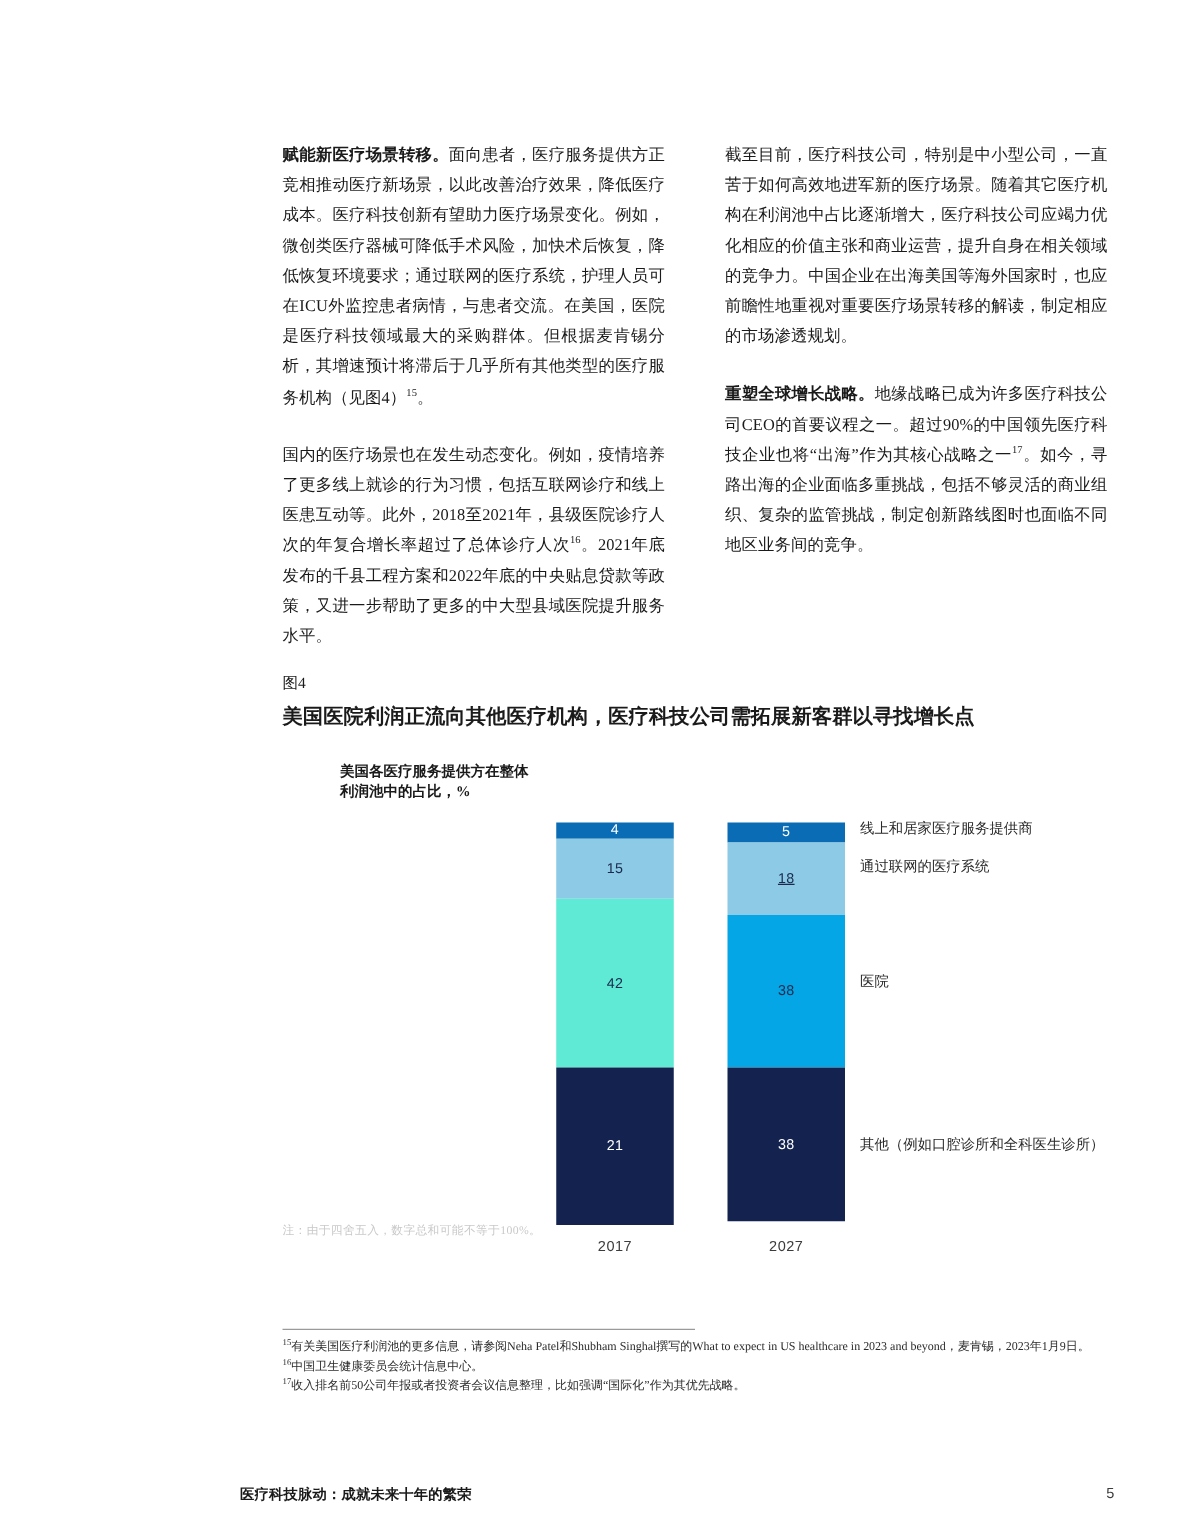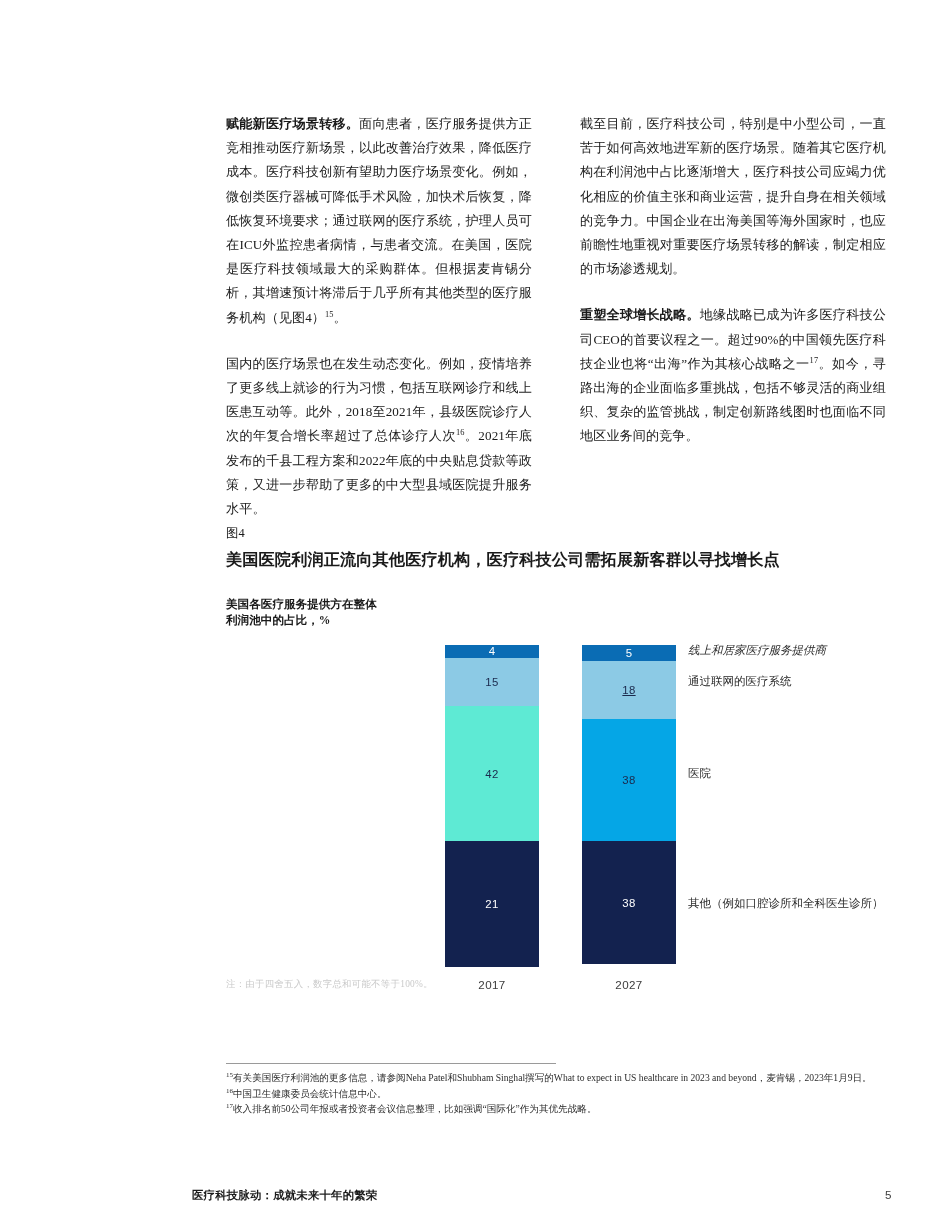--- a/index.html
+++ b/index.html
@@ -49,33 +49,35 @@
   .figure {
     position: absolute;
     left: 226px;
     top: 525px;
     width: 700px;
   }
   .fig-kicker {
     font-size: 12.4px;
     line-height: 16px;
     margin-bottom: 9px;
+    margin-top: 13px;
   }
   .fig-title {
     font-size: 16.2px;
     font-weight: bold;
     line-height: 21px;
     letter-spacing: 0.1px;
     margin-bottom: 26px;
   }
   .fig-subtitle {
     font-size: 11.6px;
     font-weight: bold;
     line-height: 15.5px;
     margin-bottom: 6px;
+    margin-left: 46px;
   }
 
   
   .chart-area {
     position: relative;
     height: 380px;
     margin-top: 12px;
   }
   .plot {
     position: absolute;
@@ -231,21 +233,21 @@
           <div class="seg" style="height: 122.36px; background: rgb(19, 34, 79); color: rgb(255, 255, 255);">
             <span>38</span>
           </div>
         </div>
       </div>
     <div class="xlabels" id="xlabels">
         <div class="xlabel">2017</div>
         <div class="xlabel">2027</div>
       </div>
     <div class="legend" id="legend">
-        <div class="legend-item" style="top: 3.44px; font-style: italic;">线上和居家医疗服务提供商</div>
+        <div class="legend-item" style="top: 3.44px;">线上和居家医疗服务提供商</div>
         <div class="legend-item" style="top: 34.03px;">通过联网的医疗系统</div>
         <div class="legend-item" style="top: 125.8px;">医院</div>
         <div class="legend-item" style="top: 256.21px;">其他（例如口腔诊所和全科医生诊所）</div>
       </div>
   </div>
 </div>
 
 <div class="fig-note">注：由于四舍五入，数字总和可能不等于100%。</div>
 
 <div class="footnotes">

